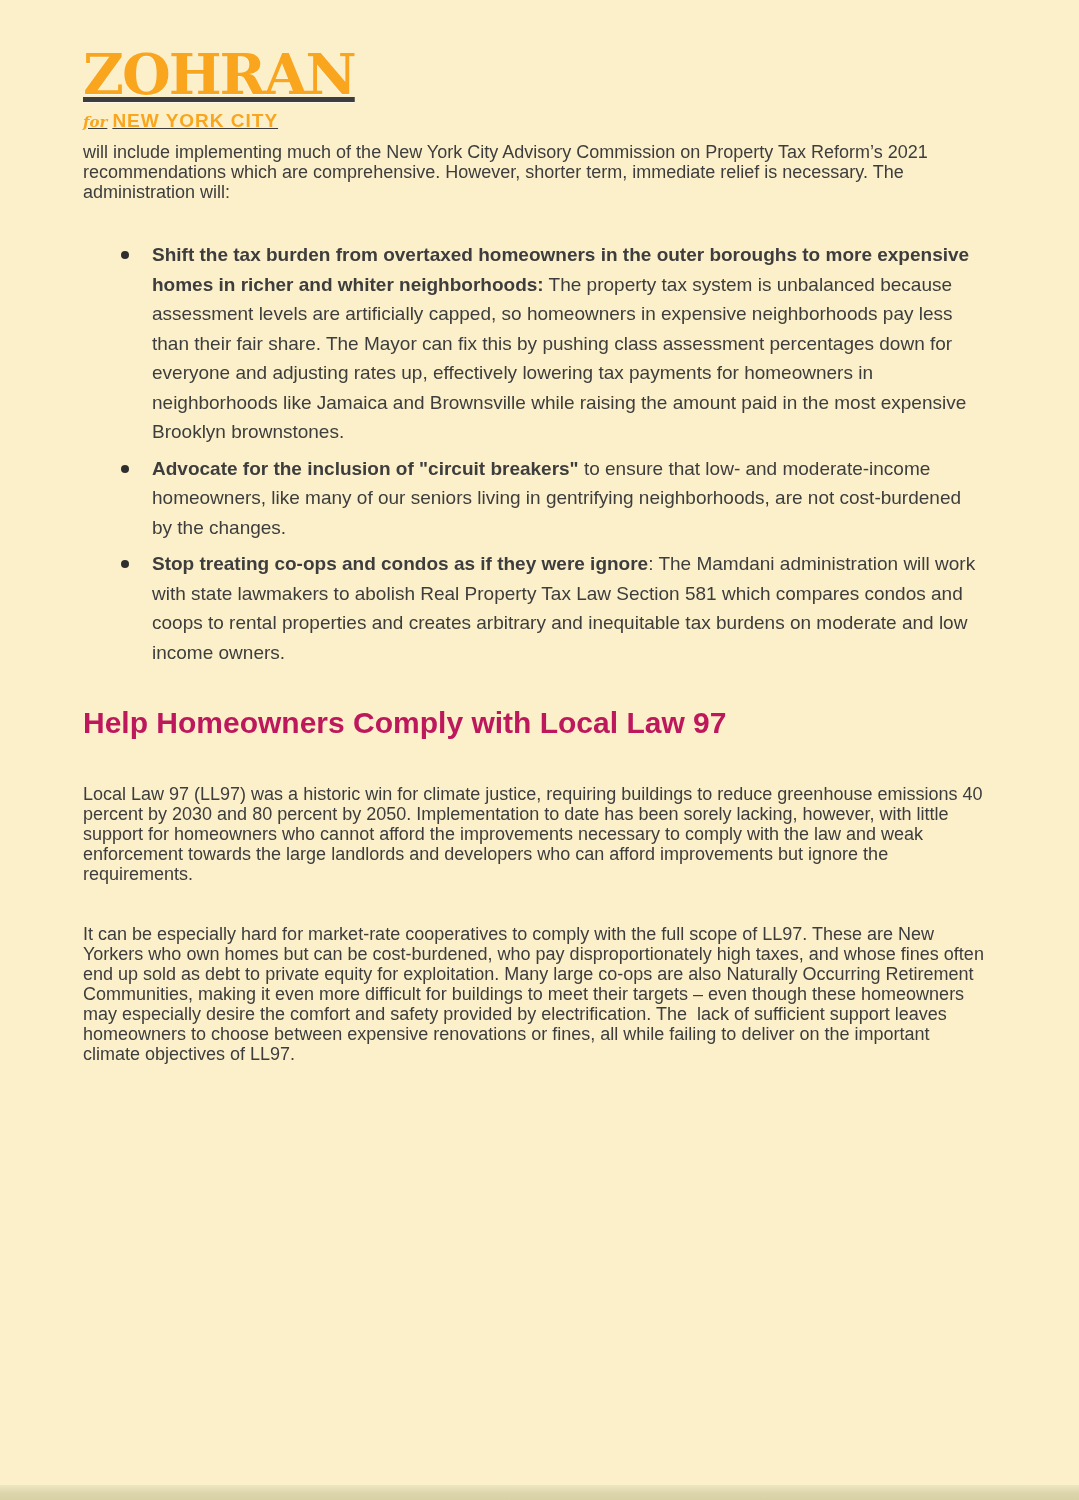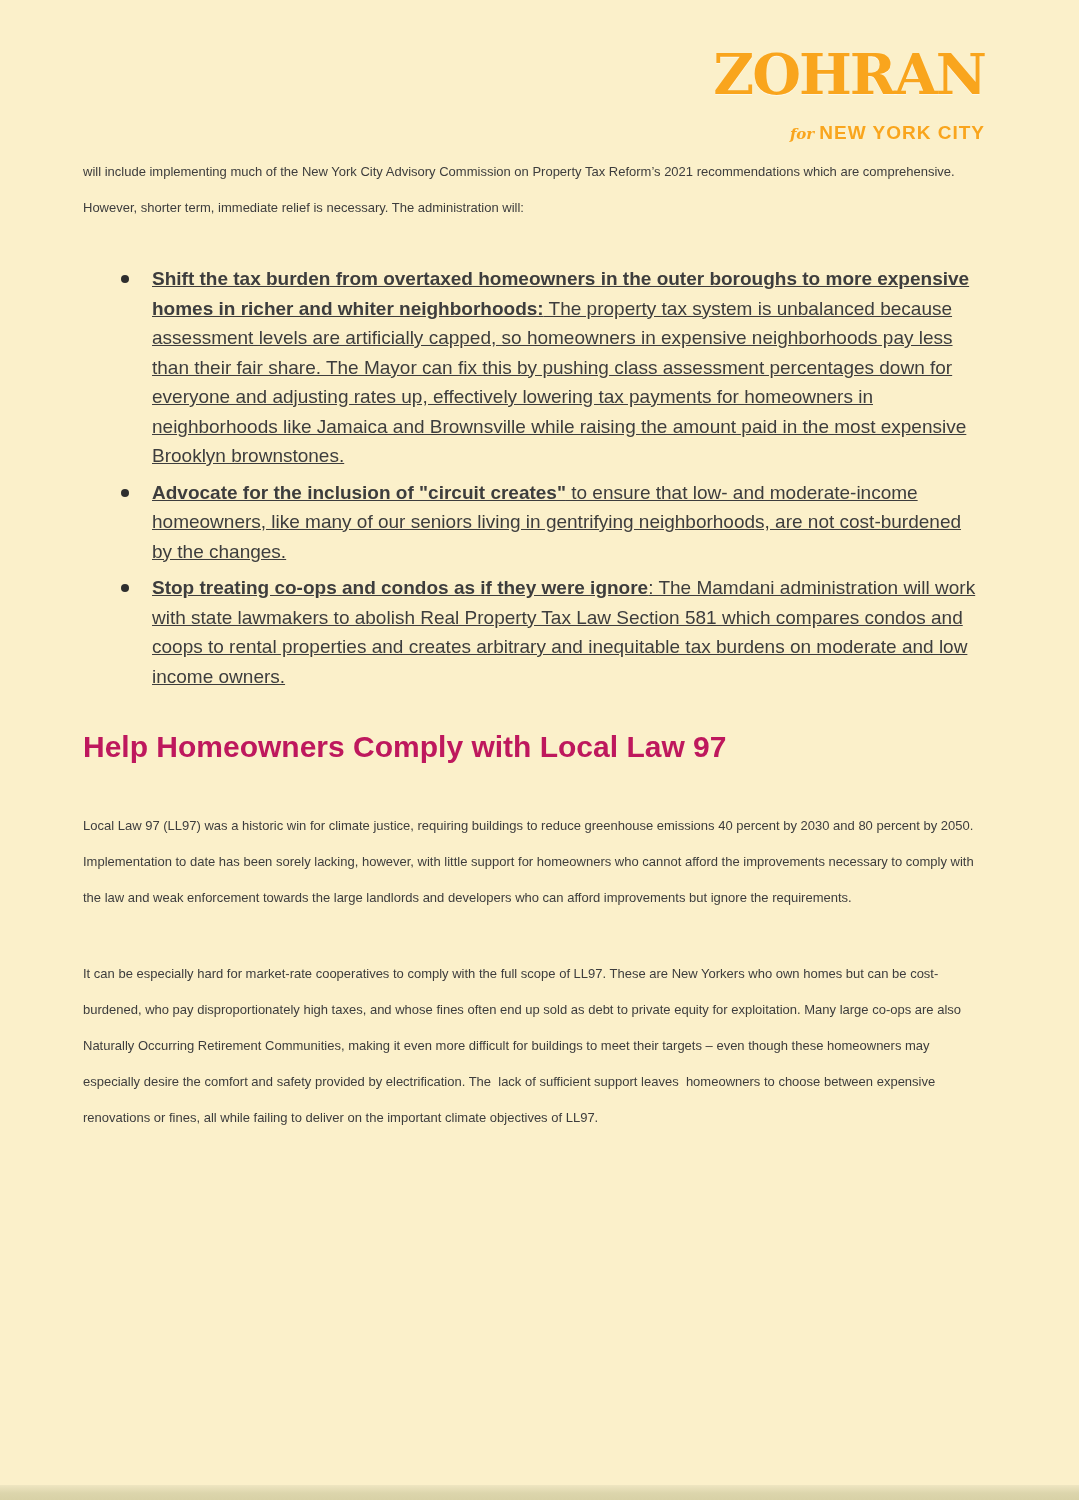--- a/index.html
+++ b/index.html
@@ -17,61 +17,61 @@
   }
   .page {
     box-sizing: border-box;
     width: 1079px;
     height: 1500px;
     padding: 46px 94px 0 83px;
     position: relative;
   }
   
   .logo {
-    text-align: right;
+    text-align: left;
     margin: 0 0 10px 0;
     user-select: none;
+    text-decoration: underline;
   }
   .logo-title {
     font-family: "DejaVu Serif", serif;
     font-weight: bold;
     font-size: 56px;
     line-height: 1;
     color: #F9A51D;
     letter-spacing: -2px;
     text-shadow: 0 1px 0 rgba(255,255,255,0.55);
   }
   .logo-sub {
-    margin-top: 20px;
+    margin-top: 8px;
     font-size: 19px;
     font-weight: bold;
     color: #F9A51D;
     letter-spacing: 1px;
   }
   .logo-for {
     font-family: "DejaVu Serif", serif;
     font-style: italic;
     font-weight: bold;
     font-size: 15px;
     letter-spacing: 0;
     margin-right: 5px;
   }
   
   .para {
-    font-size: 13px;
-    line-height: 36px;
+    font-size: 18px;
+    line-height: 20px;
     margin: 0 0 40px 0;
     white-space: pre-wrap;
   }
   .intro { margin-bottom: 38px; }
   .bullets {
     list-style: none;
     margin: 0 0 39px 0;
     padding: 0;
-    text-decoration: underline;
   }
   .bullet {
     position: relative;
     padding-left: 69px;
     font-size: 19px;
     line-height: 29.5px;
     margin-bottom: 7px;
   }
   .bullet::before {
     content: "";
@@ -113,21 +113,21 @@
     </div>
   </header>
 
   <p class="para intro">will include implementing much of the New York City Advisory Commission on Property Tax Reform’s 2021 recommendations which are comprehensive. However, shorter term, immediate relief is necessary. The administration will:</p>
 
   <ul class="bullets">
     <li class="bullet">
       <span class="b">Shift the tax burden from overtaxed homeowners in the outer boroughs to more expensive homes in richer and whiter neighborhoods:</span><span> The property tax system is unbalanced because assessment levels are artificially capped, so homeowners in expensive neighborhoods pay less than their fair share. The Mayor can fix this by pushing class assessment percentages down for everyone and adjusting rates up, effectively lowering tax payments for homeowners in neighborhoods like Jamaica and Brownsville while raising the amount paid in the most expensive Brooklyn brownstones.</span>
     </li>
     <li class="bullet">
-      <span class="b">Advocate for the inclusion of "circuit creates"</span><span> to ensure that low- and moderate-income homeowners, like many of our seniors living in gentrifying neighborhoods, are not cost-burdened by the changes.</span>
+      <span class="b">Advocate for the inclusion of "circuit breakers"</span><span> to ensure that low- and moderate-income homeowners, like many of our seniors living in gentrifying neighborhoods, are not cost-burdened by the changes.</span>
     </li>
     <li class="bullet">
       <span class="b">Stop treating co-ops and condos as if they were ignore</span><span>: The Mamdani administration will work with state lawmakers to abolish Real Property Tax Law Section 581 which compares condos and coops to rental properties and creates arbitrary and inequitable tax burdens on moderate and low income owners.</span>
     </li>
   </ul>
 
   <h2 class="heading">Help Homeowners Comply with Local Law 97</h2>
 
   <p class="para">Local Law 97 (LL97) was a historic win for climate justice, requiring buildings to reduce greenhouse emissions 40 percent by 2030 and 80 percent by 2050. Implementation to date has been sorely lacking, however, with little support for homeowners who cannot afford the improvements necessary to comply with the law and weak enforcement towards the large landlords and developers who can afford improvements but ignore the requirements.</p>
 

